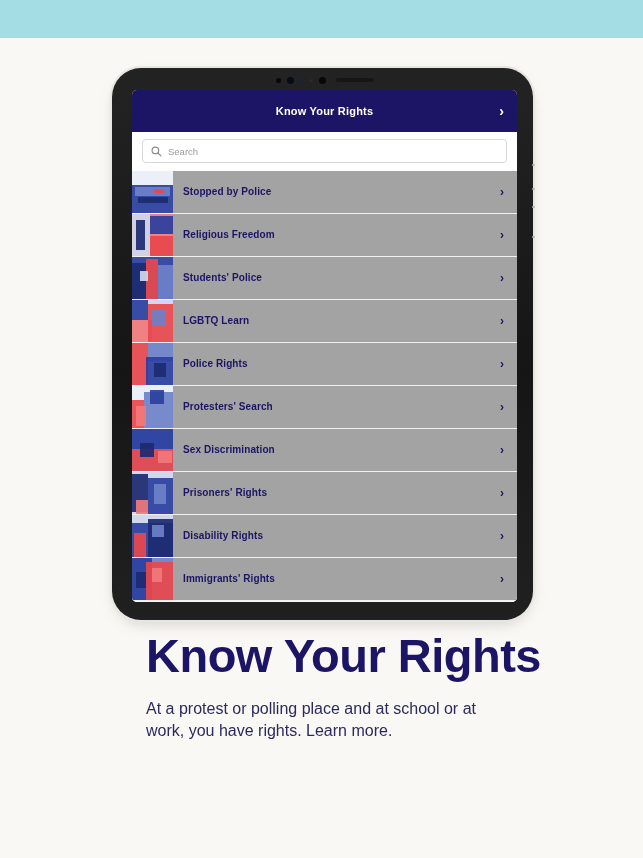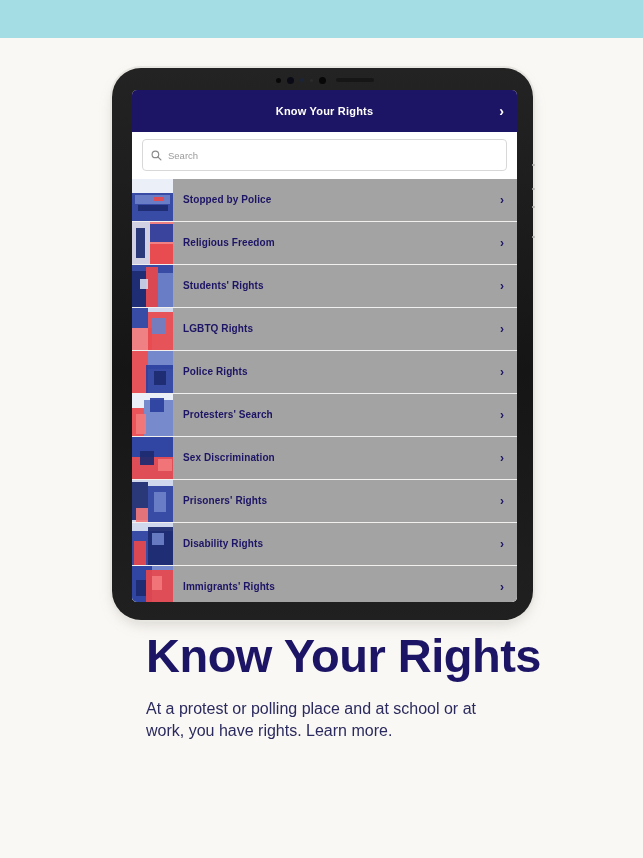--- a/index.html
+++ b/index.html
@@ -137,21 +137,21 @@
     font-weight: bold;
     line-height: 1;
   }
 
   
   .search-area {
     background: #ffffff;
     padding: 7px 10px 8px 10px;
   }
   .search-box {
-    height: 32px;
+    height: 24px;
     border: 1px solid #d8d8d8;
     border-radius: 4px;
     background: #ffffff;
     display: flex;
     align-items: center;
     padding: 0 8px;
     gap: 6px;
   }
   .search-icon svg { display: block; }
   .search-placeholder {
@@ -305,36 +305,36 @@
               <svg viewBox="0 0 41 42" preserveAspectRatio="none">
                 <rect x="0" y="0" width="41" height="42" fill="#cfd8ec"></rect>
                 <rect x="0" y="0" width="41" height="42" fill="#2b3f9e" opacity="0.92"></rect>
                 <rect x="0" y="6" width="14" height="36" fill="#1c2a70" opacity="0.92"></rect>
                 <rect x="14" y="2" width="12" height="40" fill="#e8484c" opacity="0.92"></rect>
                 <rect x="26" y="8" width="15" height="34" fill="#6d81c8" opacity="0.92"></rect>
                 <rect x="8" y="14" width="8" height="10" fill="#cfd8ec" opacity="0.92"></rect>
                 <rect x="0" y="0" width="41" height="42" fill="none"></rect>
               </svg>
             </div>
-            <span class="row-label">Students' Rights</span>
+            <span class="row-label">Students' Police</span>
             <span class="row-chevron">›</span>
           </div>
           <div class="row">
             <div class="thumb">
               <svg viewBox="0 0 41 42" preserveAspectRatio="none">
                 <rect x="0" y="0" width="41" height="42" fill="#cfd8ec"></rect>
                 <rect x="0" y="0" width="41" height="42" fill="#cfd8ec" opacity="0.92"></rect>
                 <rect x="0" y="0" width="16" height="20" fill="#2b3f9e" opacity="0.92"></rect>
                 <rect x="0" y="20" width="20" height="22" fill="#f2787b" opacity="0.92"></rect>
                 <rect x="16" y="4" width="25" height="38" fill="#e8484c" opacity="0.92"></rect>
                 <rect x="20" y="10" width="14" height="16" fill="#6d81c8" opacity="0.92"></rect>
                 <rect x="0" y="0" width="41" height="42" fill="none"></rect>
               </svg>
             </div>
-            <span class="row-label">LGBTQ Rights</span>
+            <span class="row-label">LGBTQ Learn</span>
             <span class="row-chevron">›</span>
           </div>
           <div class="row">
             <div class="thumb">
               <svg viewBox="0 0 41 42" preserveAspectRatio="none">
                 <rect x="0" y="0" width="41" height="42" fill="#cfd8ec"></rect>
                 <rect x="0" y="0" width="41" height="42" fill="#cfd8ec" opacity="0.92"></rect>
                 <rect x="0" y="0" width="16" height="42" fill="#e8484c" opacity="0.92"></rect>
                 <rect x="16" y="0" width="25" height="18" fill="#6d81c8" opacity="0.92"></rect>
                 <rect x="14" y="14" width="27" height="28" fill="#2b3f9e" opacity="0.92"></rect>

